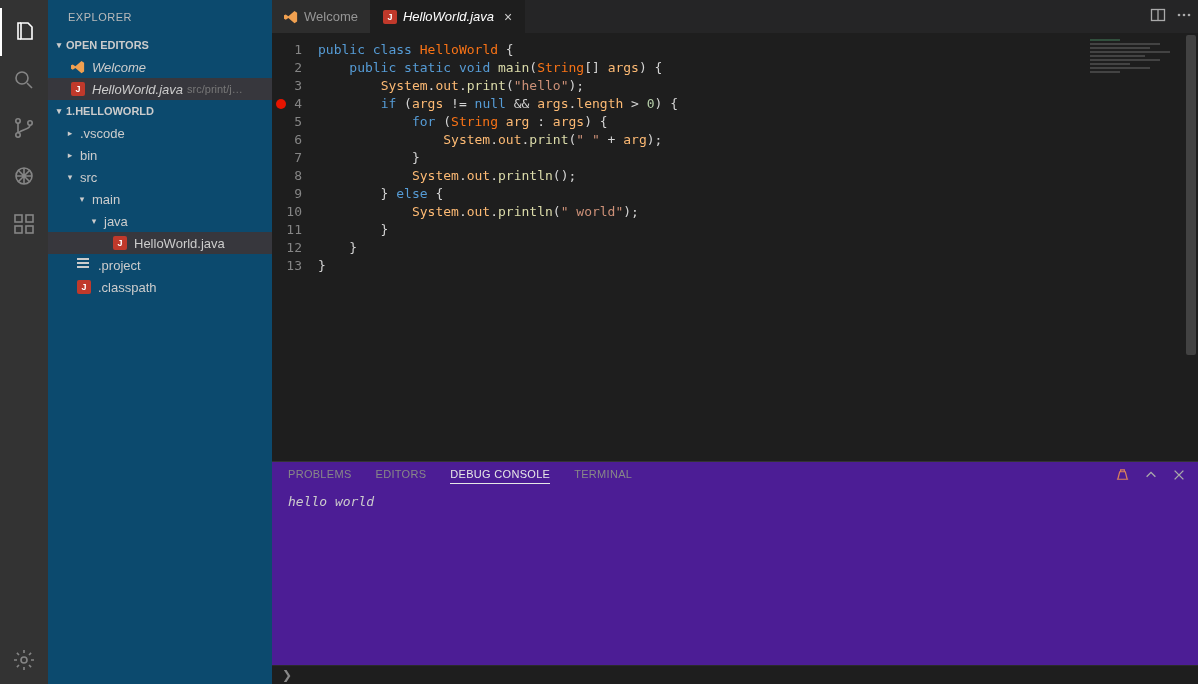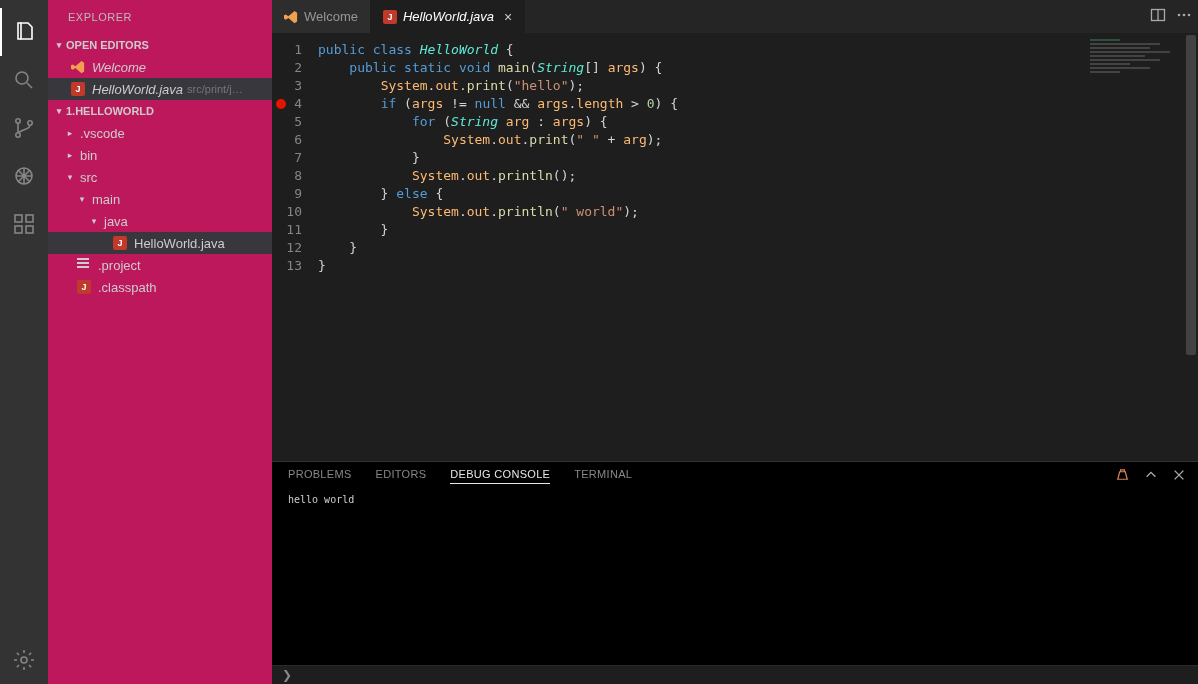--- a/index.html
+++ b/index.html
@@ -22,21 +22,21 @@
   display: flex; align-items: center; justify-content: center;
   color: #858585; cursor: pointer;
 }
 .activity-item.active { color: #fff; border-left: 2px solid #fff; }
 .activity-spacer { flex: 1; }
 .activity-item svg { width: 24px; height: 24px; }
 
 
 .sidebar {
   width: 224px; height: 100%;
-  background: #be185d;
+  background: #0c4a6e;
   display: flex; flex-direction: column;
   font-size: 12px;
 }
 .sidebar-title {
   height: 34px; line-height: 34px;
   padding-left: 20px; color: #bbb;
   font-size: 11px; letter-spacing: 0.5px;
 }
 .section-header {
   height: 22px; display: flex; align-items: center;
@@ -116,42 +116,42 @@
 .scrollbar-v {
   position:absolute; right:0; top:0; width:14px; height:100%;
   background:#1e1e1e;
 }
 .scrollbar-v::after{
   content:""; position:absolute; right:2px; top:2px;
   width:10px; height:320px; background:#424242; border-radius:2px;
 }
 
 
-.kw{color:#569cd6;} .cls{color:#5eead4;font-style:italic;} .fn{color:#dcdcaa;}
+.kw{color:#569cd6;} .cls{color:#f97316;} .fn{color:#dcdcaa;}
 .var{color:#fdba74;} .str{color:#ce9178;} .num{color:#b5cea8;} .pl{color:#d4d4d4;}
 
 
 .panel {
   height: 204px; border-top:1px solid #333;
   display:flex; flex-direction:column;
-  background:#000000;
+  background:#4c1d95;
 }
 .panel-tabs{
   height:28px; display:flex; align-items:center;
   padding-left:16px; gap:24px; font-size:11px; color:#888;
 }
 .panel-tabs .ptab{ cursor:pointer; letter-spacing:.3px; }
 .panel-tabs .ptab.active{ color:#e7e7e7; border-bottom:1px solid #e7e7e7; padding-bottom:3px; }
 .panel-tabs-spacer{flex:1;}
 .panel-actions{ display:flex; align-items:center; gap:14px; padding-right:12px; color:#aaa; }
 .panel-actions .pact{ cursor:pointer; }
 .panel-body{
   flex:1; padding:4px 16px;
   font-family:"Menlo","Consolas",monospace;
-  font-size:10px; color:#ccc;
+  font-size:13px; color:#ccc;font-style:italic;
 }
 
 
 .statusbar{ height:19px; background:#1e1e1e; border-top:1px solid #2a2a2a; display:flex; align-items:center; padding:0 10px; color:#888; font-size:12px;}
 .statusbar .chev{ cursor:pointer; }
 
 
 .ic-java { width:14px;height:14px;background:#c0392b;border-radius:2px;display:flex;align-items:center;justify-content:center;color:#fff;font-size:9px;font-weight:bold;}
 .ic-java::after{content:"J";}
 .ic-vs { width:14px;height:14px;display:flex;align-items:center;justify-content:center;color:#f0a050;}

